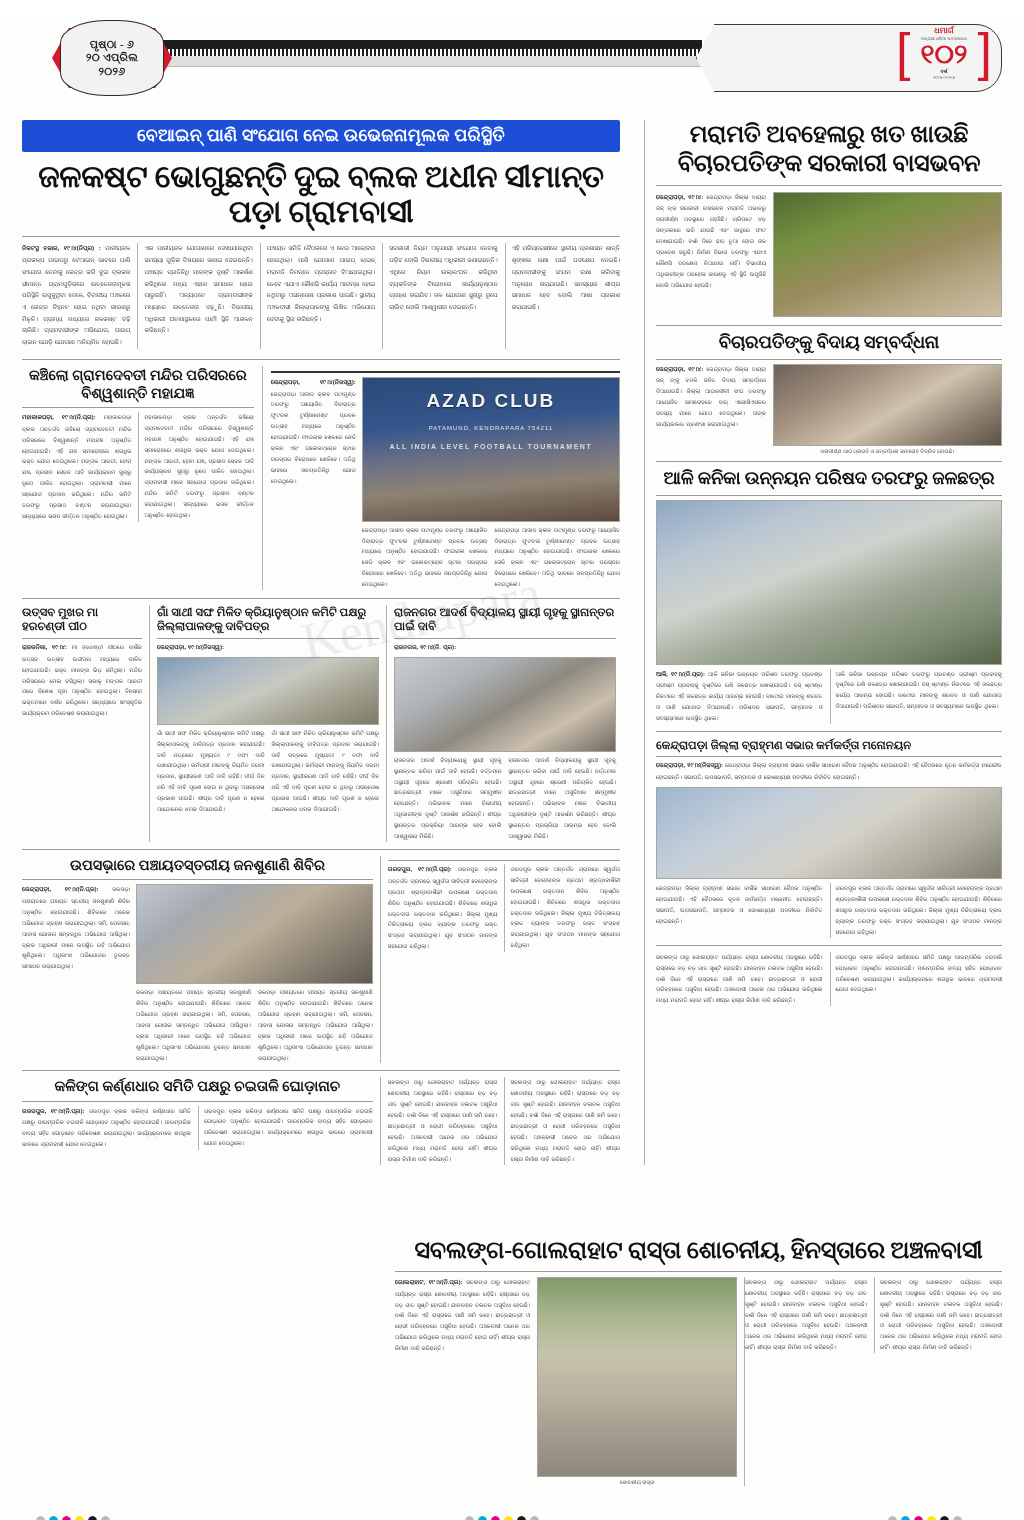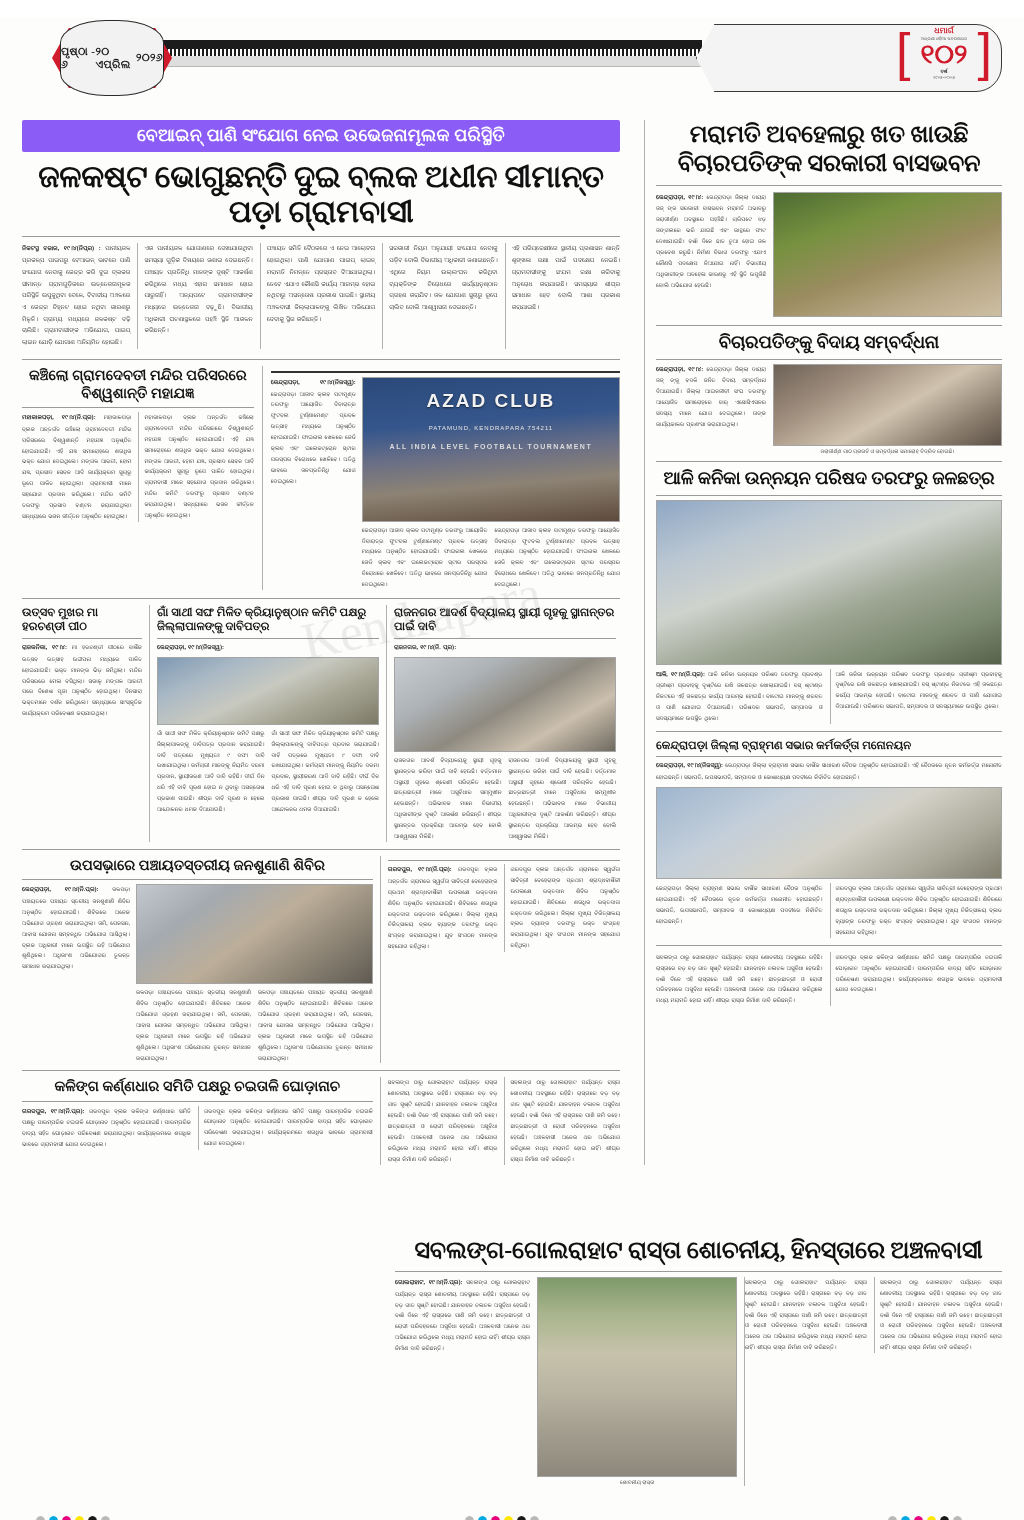--- a/index.html
+++ b/index.html
@@ -32,21 +32,21 @@
     width:120px; height:60px;
     background:#cf1b2b;
     clip-path:polygon(14% 0,86% 0,100% 50%,86% 100%,14% 100%,0 50%);
   }
   .date-badge .hexwhite {
     position:absolute; left:8px; top:0px;
     width:104px; height:76px;
     background:#f2f2f2;
     border:1.5px solid #2a2a2a;
     border-radius:44% / 30%;
-    display:flex; flex-direction:row;
+    display:flex; flex-direction:column;
     align-items:center; justify-content:center;
     z-index:3;
   }
   .date-badge .dl {
     font-family:"Liberation Serif", serif;
     font-size:11px; font-weight:bold; color:#1a1a1a;
     line-height:1.22; letter-spacing:.3px;
   }
   .band-wrap {
     position:absolute; left:128px; right:300px; top:22px;
@@ -105,21 +105,21 @@
   .content {
     position:relative;
     margin:4px 22px 0 22px;
     display:flex;
     gap:0;
   }
   .col-left  { width:598px; }
   .col-right { width:362px; border-left:1px solid #b0b0b0; padding-left:11px; margin-left:24px; }
 
   .kicker {
-    background:#8b5cf6;
+    background:#1d4ed8;
     color:#fff;
     text-align:center;
     font-family:"Liberation Serif", serif;
     font-weight:bold;
     font-size:17.5px;
     letter-spacing:.2px;
     padding:5px 4px 6px 4px;
     border-radius:2px;
   }
   .hl-xl {

